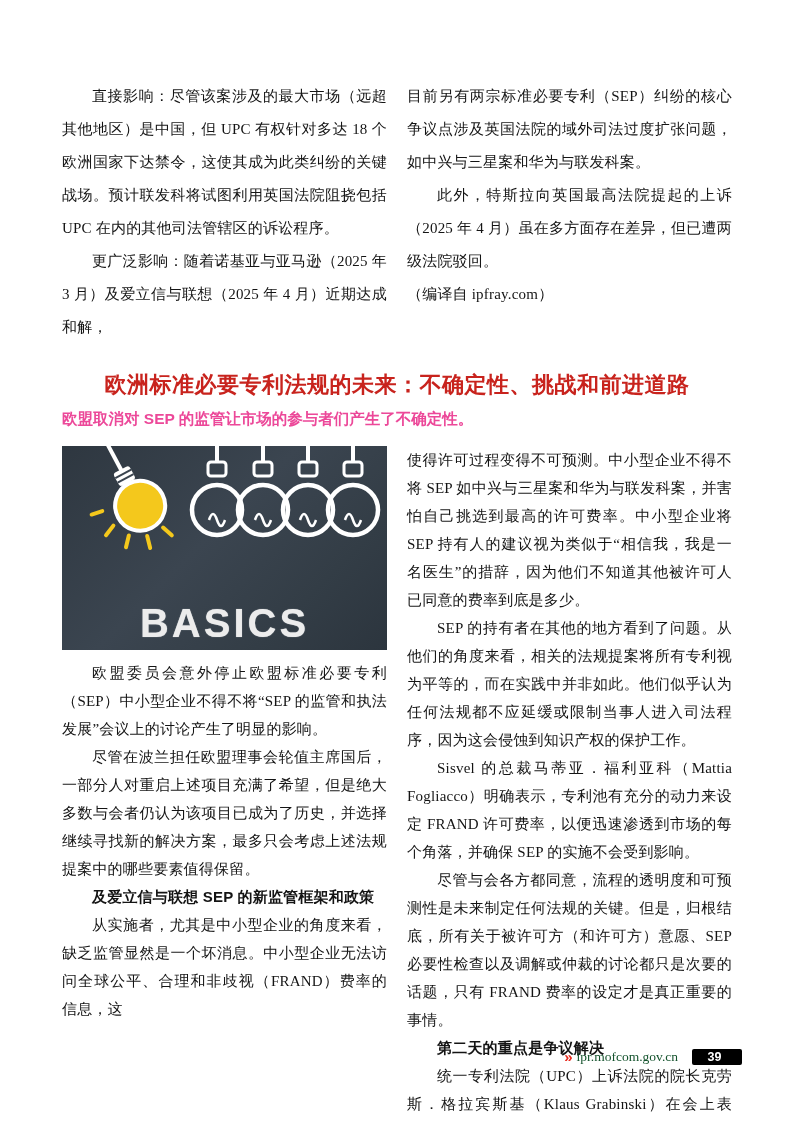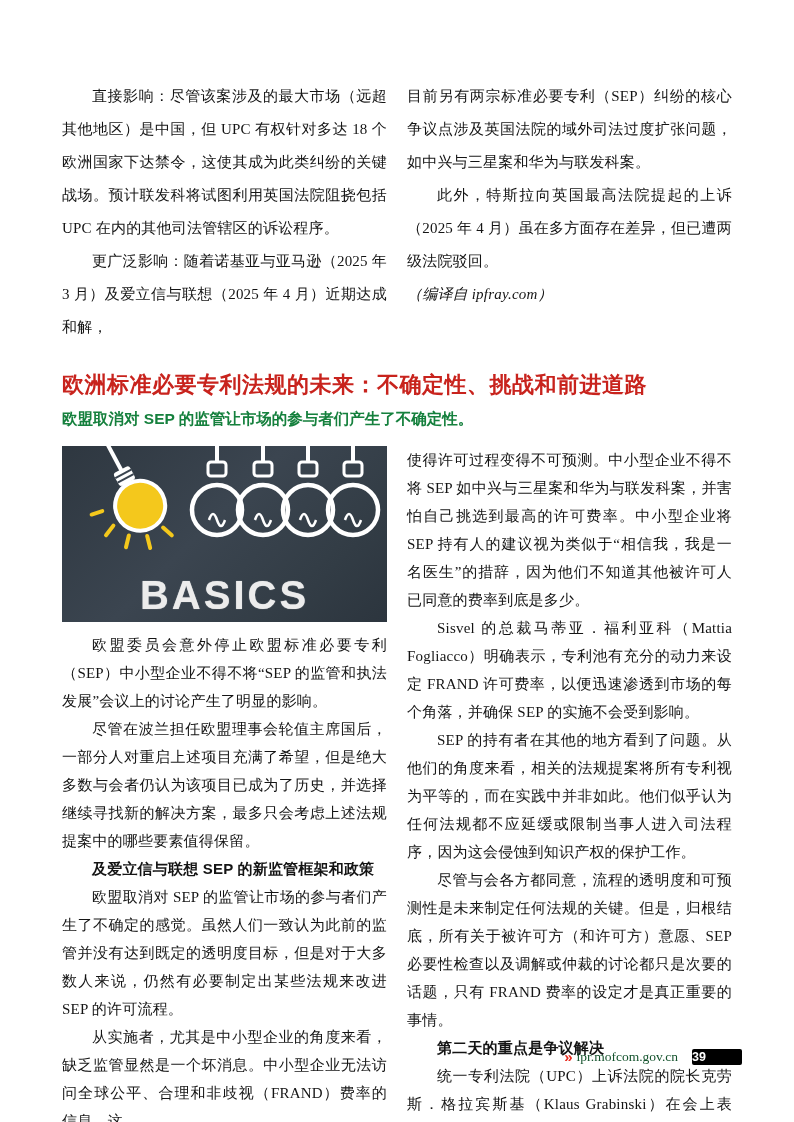--- a/index.html
+++ b/index.html
@@ -7,54 +7,55 @@
     position:relative; width:794px; height:1122px; background:#ffffff;
     font-family:"Liberation Serif","DejaVu Serif",serif; color:#141414;
     overflow:hidden;
     border-radius:16px;
   }
   .content { position:absolute; left:62px; top:80px; width:670px; }
   .two-col { display:flex; gap:20px; }
   .col { width:325px; }
   .toptext p { margin:0; font-size:15px; line-height:33px; text-align:justify; letter-spacing:0.2px; }
   .indent { text-indent:2em; }
-  .attribution { text-align:center;font-style:italic; }
+  .attribution { text-align:center; }
   .article-title {
     margin:26px 0 0 0; font-family:"Liberation Sans","DejaVu Sans",sans-serif;
     font-weight:bold; font-size:22px; line-height:30px; color:var(--title-red,#c8231d);
     letter-spacing:0.5px;
+    text-align:center;
   }
   .article-subtitle {
     margin:8px 0 16px 0; font-family:"Liberation Sans","DejaVu Sans",sans-serif;
-    font-weight:bold; font-size:15.5px; line-height:22px; color:#15803d;
+    font-weight:bold; font-size:15.5px; line-height:22px; color:#ec4899;
   }
   .bodytext p { margin:0; font-size:15px; line-height:28px; text-align:justify; letter-spacing:0.2px; }
   .body-h {
     font-family:"Liberation Sans","DejaVu Sans",sans-serif; font-weight:bold;
     font-size:15px; line-height:28px; text-indent:2em; margin:0; text-align:left;
   }
   .photo {
-    position:relative; width:325px; height:176px; margin:0 0 9px 0;
+    position:relative; width:325px; height:204px; margin:0 0 9px 0;
     background:linear-gradient(135deg,#2e3740 0%,#3b4550 45%,#333d46 75%,#2c353e 100%);
     overflow:hidden;
   }
   .basics {
     position:absolute; left:0; right:0; bottom:4px; text-align:center;
     font-family:"Liberation Sans","DejaVu Sans",sans-serif; font-weight:800;
     font-size:40px; letter-spacing:3px; color:#ececec; text-shadow:0 0 1px #b9bec3;
   }
   .footer {
     position:absolute; top:1048px; right:52px; display:flex; align-items:center;
     font-family:"Liberation Sans","DejaVu Sans",sans-serif; font-size:13.5px;
   }
   .footer .chev { color:var(--footer-red,#e8291c); font-weight:bold; font-size:15px; margin-right:6px; letter-spacing:-2px; }
   .footer .site { color:#14532d; margin-right:14px;font-family:Liberation Serif, serif; }
   .footer .pagebox {
     background:#000; color:#fff; width:50px; height:16px; line-height:16px;
-    text-align:left; padding-right:5px; font-size:12.5px; font-weight:bold;
+    text-align:center; padding-right:5px; font-size:12.5px; font-weight:bold;
     border-radius:2px; box-sizing:border-box;
   }
 </style>
 </head>
 <body>
 
 <div class="page">
 
   <div class="content">
 
@@ -120,28 +121,27 @@
                 <path d="M283 74 q4 -12 8 0 q4 12 8 0" stroke-width="2.5"></path>
               </g>
             </g>
           </svg>
           <div class="basics">BASICS</div>
         </div>
 
         <p class="indent">欧盟委员会意外停止欧盟标准必要专利（SEP）中小型企业不得不将“SEP 的监管和执法发展”会议上的讨论产生了明显的影响。</p>
         <p class="indent">尽管在波兰担任欧盟理事会轮值主席国后，一部分人对重启上述项目充满了希望，但是绝大多数与会者仍认为该项目已成为了历史，并选择继续寻找新的解决方案，最多只会考虑上述法规提案中的哪些要素值得保留。</p>
         <p class="body-h">及爱立信与联想 SEP 的新监管框架和政策</p>
-        <p class="indent">欧盟取消对 SEP 的监管让市场的参与者们产生了不确定的感觉。虽然人们一致认为此前的监管并没有达到既定的透明度目标，但是对于大多数人来说，仍然有必要制定出某些法规来改进 SEP 的许可流程。</p>
         <p class="indent">从实施者，尤其是中小型企业的角度来看，缺乏监管显然是一个坏消息。中小型企业无法访问全球公平、合理和非歧视（FRAND）费率的信息，这</p>
       </div>
 
       <div class="col">
         <p>使得许可过程变得不可预测。中小型企业不得不将 SEP 如中兴与三星案和华为与联发科案，并害怕自己挑选到最高的许可费率。中小型企业将 SEP 持有人的建议视为类似于“相信我，我是一名医生”的措辞，因为他们不知道其他被许可人已同意的费率到底是多少。</p>
+        <p class="indent">SEP 的持有者在其他的地方看到了问题。从他们的角度来看，相关的法规提案将所有专利视为平等的，而在实践中并非如此。他们似乎认为任何法规都不应延缓或限制当事人进入司法程序，因为这会侵蚀到知识产权的保护工作。</p>
         <p class="indent">Sisvel 的总裁马蒂亚．福利亚科（Mattia Fogliacco）明确表示，专利池有充分的动力来设定 FRAND 许可费率，以便迅速渗透到市场的每个角落，并确保 SEP 的实施不会受到影响。</p>
-        <p class="indent">SEP 的持有者在其他的地方看到了问题。从他们的角度来看，相关的法规提案将所有专利视为平等的，而在实践中并非如此。他们似乎认为任何法规都不应延缓或限制当事人进入司法程序，因为这会侵蚀到知识产权的保护工作。</p>
         <p class="indent">尽管与会各方都同意，流程的透明度和可预测性是未来制定任何法规的关键。但是，归根结底，所有关于被许可方（和许可方）意愿、SEP 必要性检查以及调解或仲裁的讨论都只是次要的话题，只有 FRAND 费率的设定才是真正重要的事情。</p>
         <p class="body-h">第二天的重点是争议解决</p>
         <p class="indent">统一专利法院（UPC）上诉法院的院长克劳斯．格拉宾斯基（Klaus Grabinski）在会上表示，撤</p>
       </div>
     </div>
   </div>
 
   <div class="footer">
     <span class="chev">»</span>
     <span class="site">ipr.mofcom.gov.cn</span>

